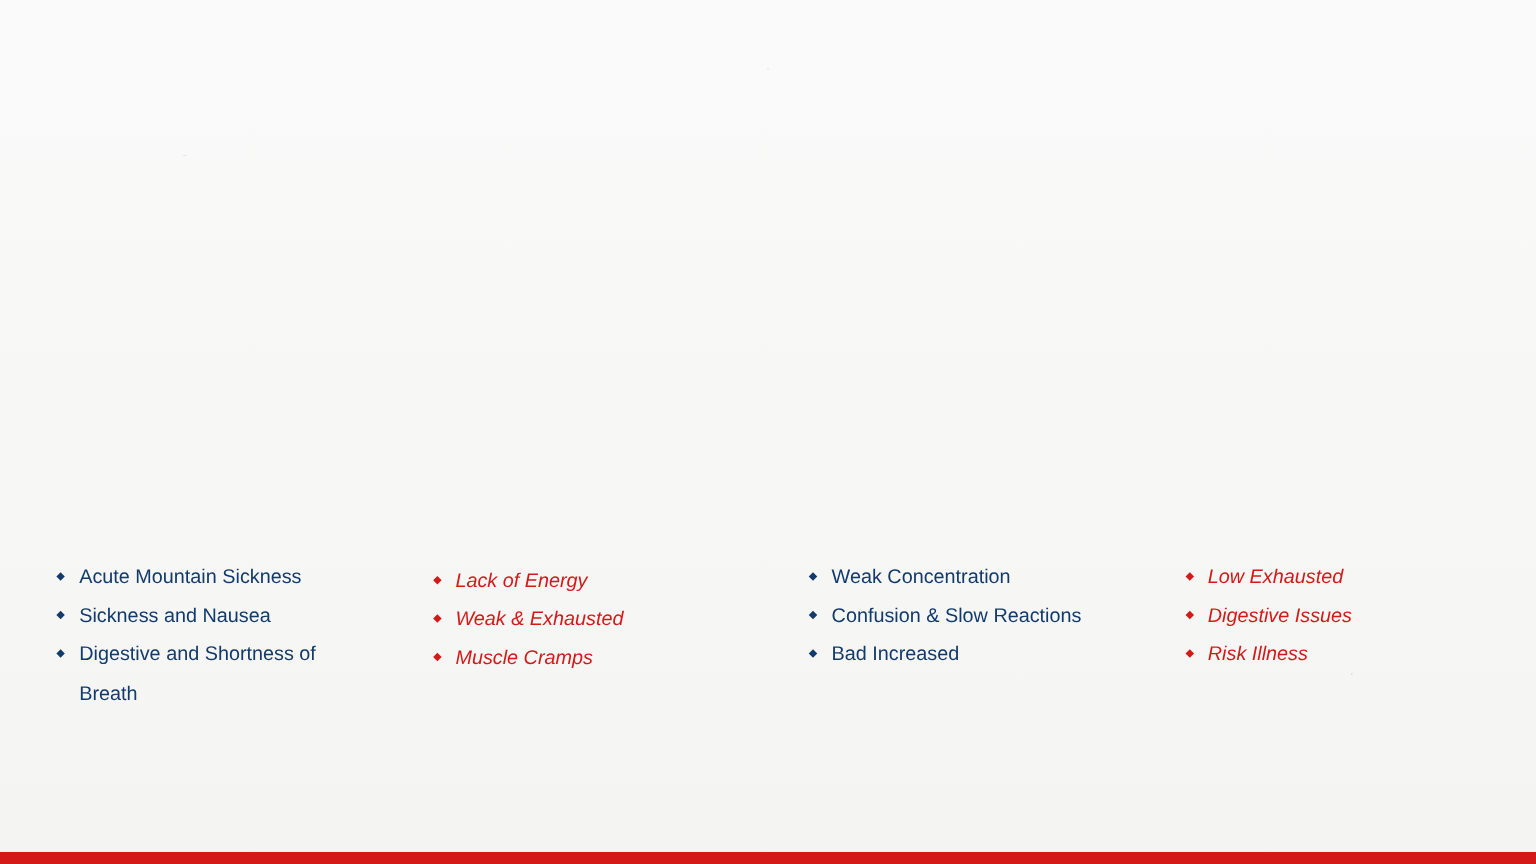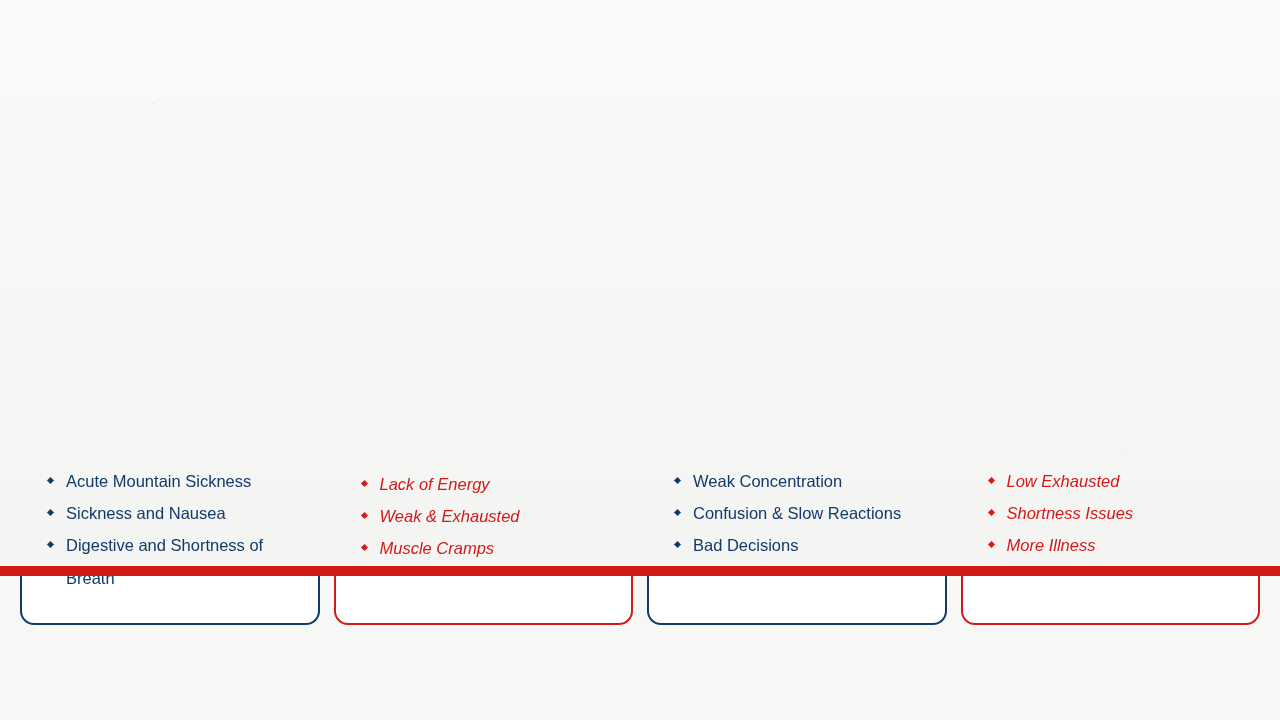--- a/index.html
+++ b/index.html
@@ -28,21 +28,21 @@
       radial-gradient(ellipse 300px 180px at 88% 78%, rgba(0,0,0,0.026) 0 1px, transparent 1px),
       radial-gradient(ellipse 560px 340px at 50% 8%, rgba(0,0,0,0.022) 0 1px, transparent 1px),
       radial-gradient(ellipse 460px 280px at 50% 8%, rgba(0,0,0,0.020) 0 1px, transparent 1px),
       linear-gradient(180deg, #fafafa 0%, #f4f4f2 100%);
     pointer-events: none;
   }
 
   .page {
     position: relative;
     width: 1280px;
-    height: 576px;
+    height: 720px;
   }
 
   
   .header {
     text-align: center;
     padding-top: 58px;
   }
   .title {
     font-size: 45px;
     font-weight: bold;
@@ -272,21 +272,21 @@
           <path d="M96 88 q9 5 18 0" fill="none" stroke="#a65f45" stroke-width="2.4" stroke-linecap="round"></path>
 
           <path d="M62 118 q-10 -22 8 -38 q14 -12 30 -16" fill="none" stroke="#e2712f" stroke-width="16" stroke-linecap="round"></path>
           <path d="M72 66 q16 -12 30 -10 q8 2 6 9 q-2 6 -12 5 q-12 -1 -20 6 z" fill="#f3c095"></path>
           <path d="M78 62 q12 -8 24 -7" fill="none" stroke="#dca878" stroke-width="1.8"></path>
         </svg>
       </div>
       <ul class="bullets">
         <li>Weak Concentration</li>
         <li>Confusion &amp; Slow Reactions</li>
-        <li>Bad Decisions</li>
+        <li>Bad Increased</li>
       </ul>
     </div>
 
     <div class="card red">
       <div class="card-title">Weakened Immune System</div>
       <div class="card-figure">
         <svg width="190" height="168" viewBox="0 0 190 168" aria-hidden="true">
           <circle cx="96" cy="80" r="62" fill="#cfe6f7"></circle>
 
           <circle cx="72" cy="48" r="9" fill="#ffffff" stroke="#2f4a63" stroke-width="2"></circle>
@@ -322,21 +322,21 @@
           <circle cx="48" cy="42" r="7" fill="none" stroke="#d9534f" stroke-width="2.2"></circle>
           <circle cx="60" cy="32" r="5" fill="none" stroke="#d9534f" stroke-width="2.2"></circle>
           <circle cx="166" cy="82" r="5" fill="none" stroke="#d9534f" stroke-width="2.2"></circle>
 
           <path d="M112 86 l30 -12 l30 12 v24 q0 26 -30 38 q-30 -12 -30 -38 z" fill="#f6c35a" stroke="#e08b2c" stroke-width="2.5"></path>
           <path d="M144 92 l-10 20 h9 l-6 18 l16 -24 h-9 z" fill="#ffffff"></path>
         </svg>
       </div>
       <ul class="bullets">
         <li>Low Exhausted</li>
-        <li>Shortness Issues</li>
-        <li>More Illness</li>
+        <li>Digestive Issues</li>
+        <li>Risk Illness</li>
       </ul>
     </div>
 
   </div>
 
   <div class="footer-bar"></div>
 </div>
 
 </body></html>

